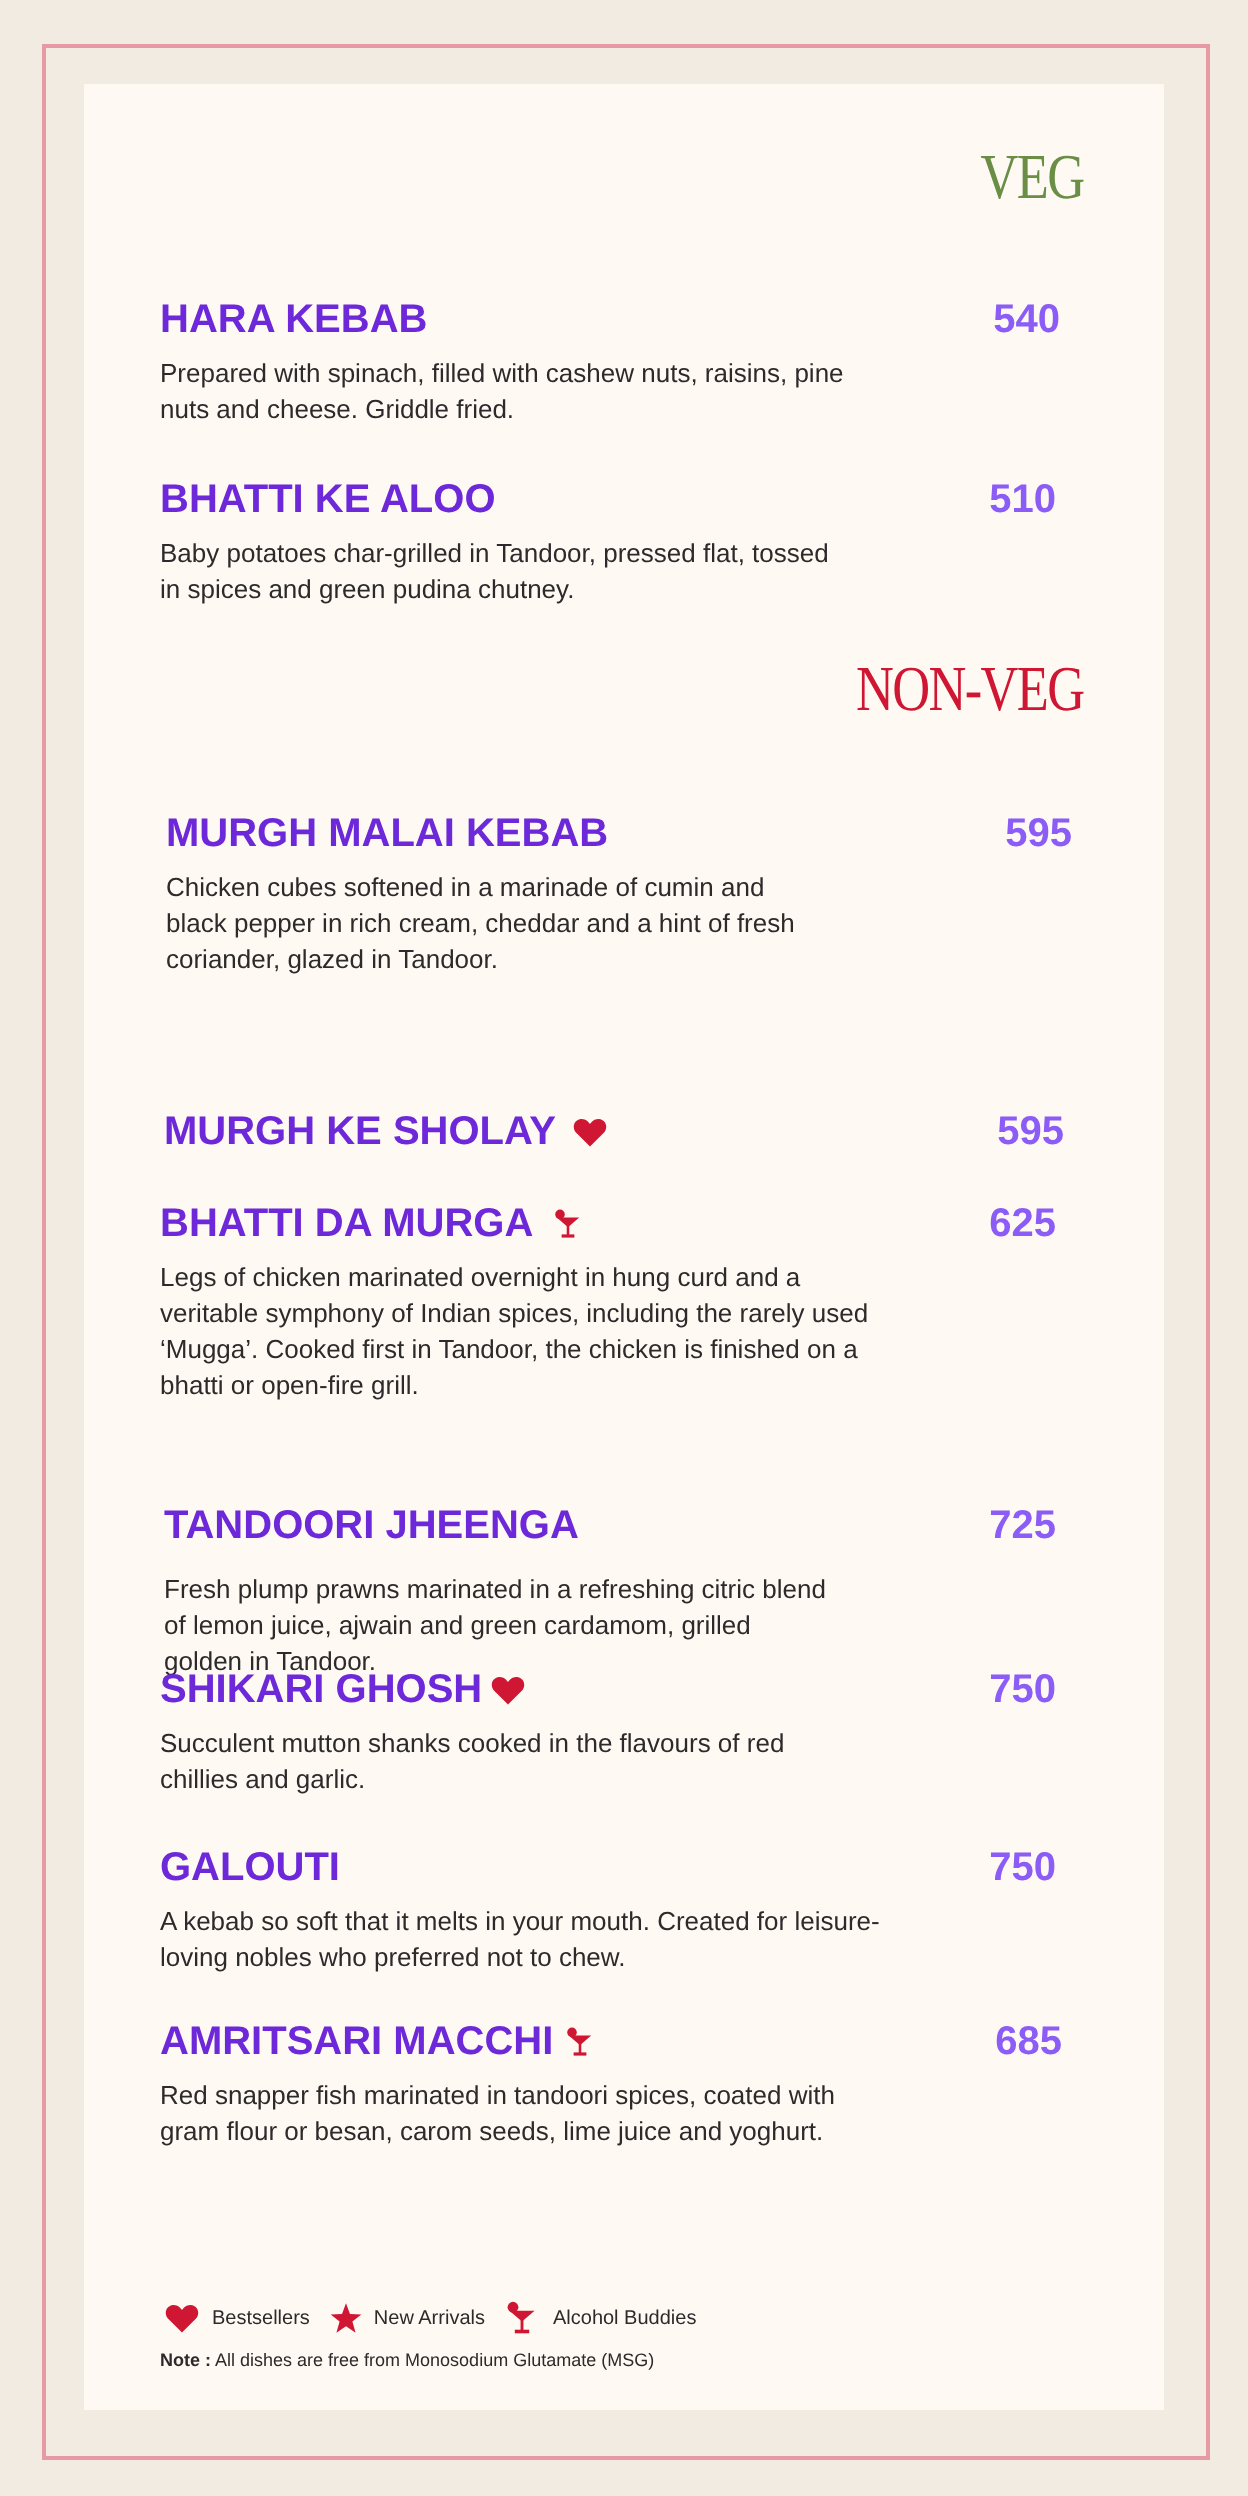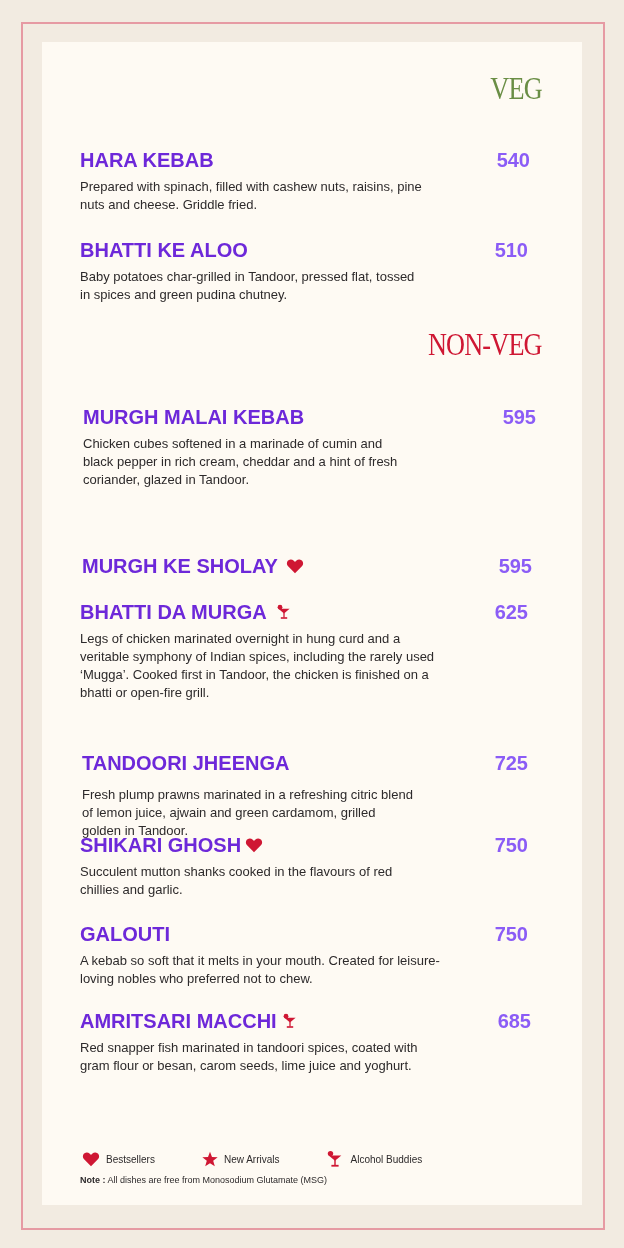--- a/index.html
+++ b/index.html
@@ -19,21 +19,21 @@
     transform: scaleX(0.82); transform-origin: right center;
   }
   .veg { top: 28px; color: #6a8e45; }
   .nonveg { top: 284px; color: #cf1733; }
   .item { position: absolute; left: 38px; width: 450px; }
   .item-head { display: flex; align-items: center; height: 26px; }
   .item-name { font-size: 20px; font-weight: bold; letter-spacing: 0px; color: #6d28d9; }
   .item-price { position: absolute; right: 0; top: 0; font-size: 20px; font-weight: bold; color: #8b5cf6; line-height: 26px; }
   .item-desc { font-size: 13px; line-height: 18px; color: #2d2a2b; margin-top: 5px; }
   .badge { display: inline-flex; margin-left: 8px; width: 18px; height: 18px; align-items: center; justify-content: center; }
-  .legend { position: absolute; left: 40px; top: 1108px; display: flex; align-items: center; font-size: 10px; color: #2d2a2b; gap: 37px; }
+  .legend { position: absolute; left: 40px; top: 1108px; display: flex; align-items: center; font-size: 10px; color: #2d2a2b; }
   .legend-item { display: flex; align-items: center; margin-right: 10px; }
   .legend-item svg { margin-right: 6px; }
   .note { position: absolute; left: 38px; top: 1133px; font-size: 9px; color: #2d2a2b; }
   .note b { font-weight: bold; }
 </style>
 </head>
 <body>
 
 <div class="frame"></div>
 <div class="card">

